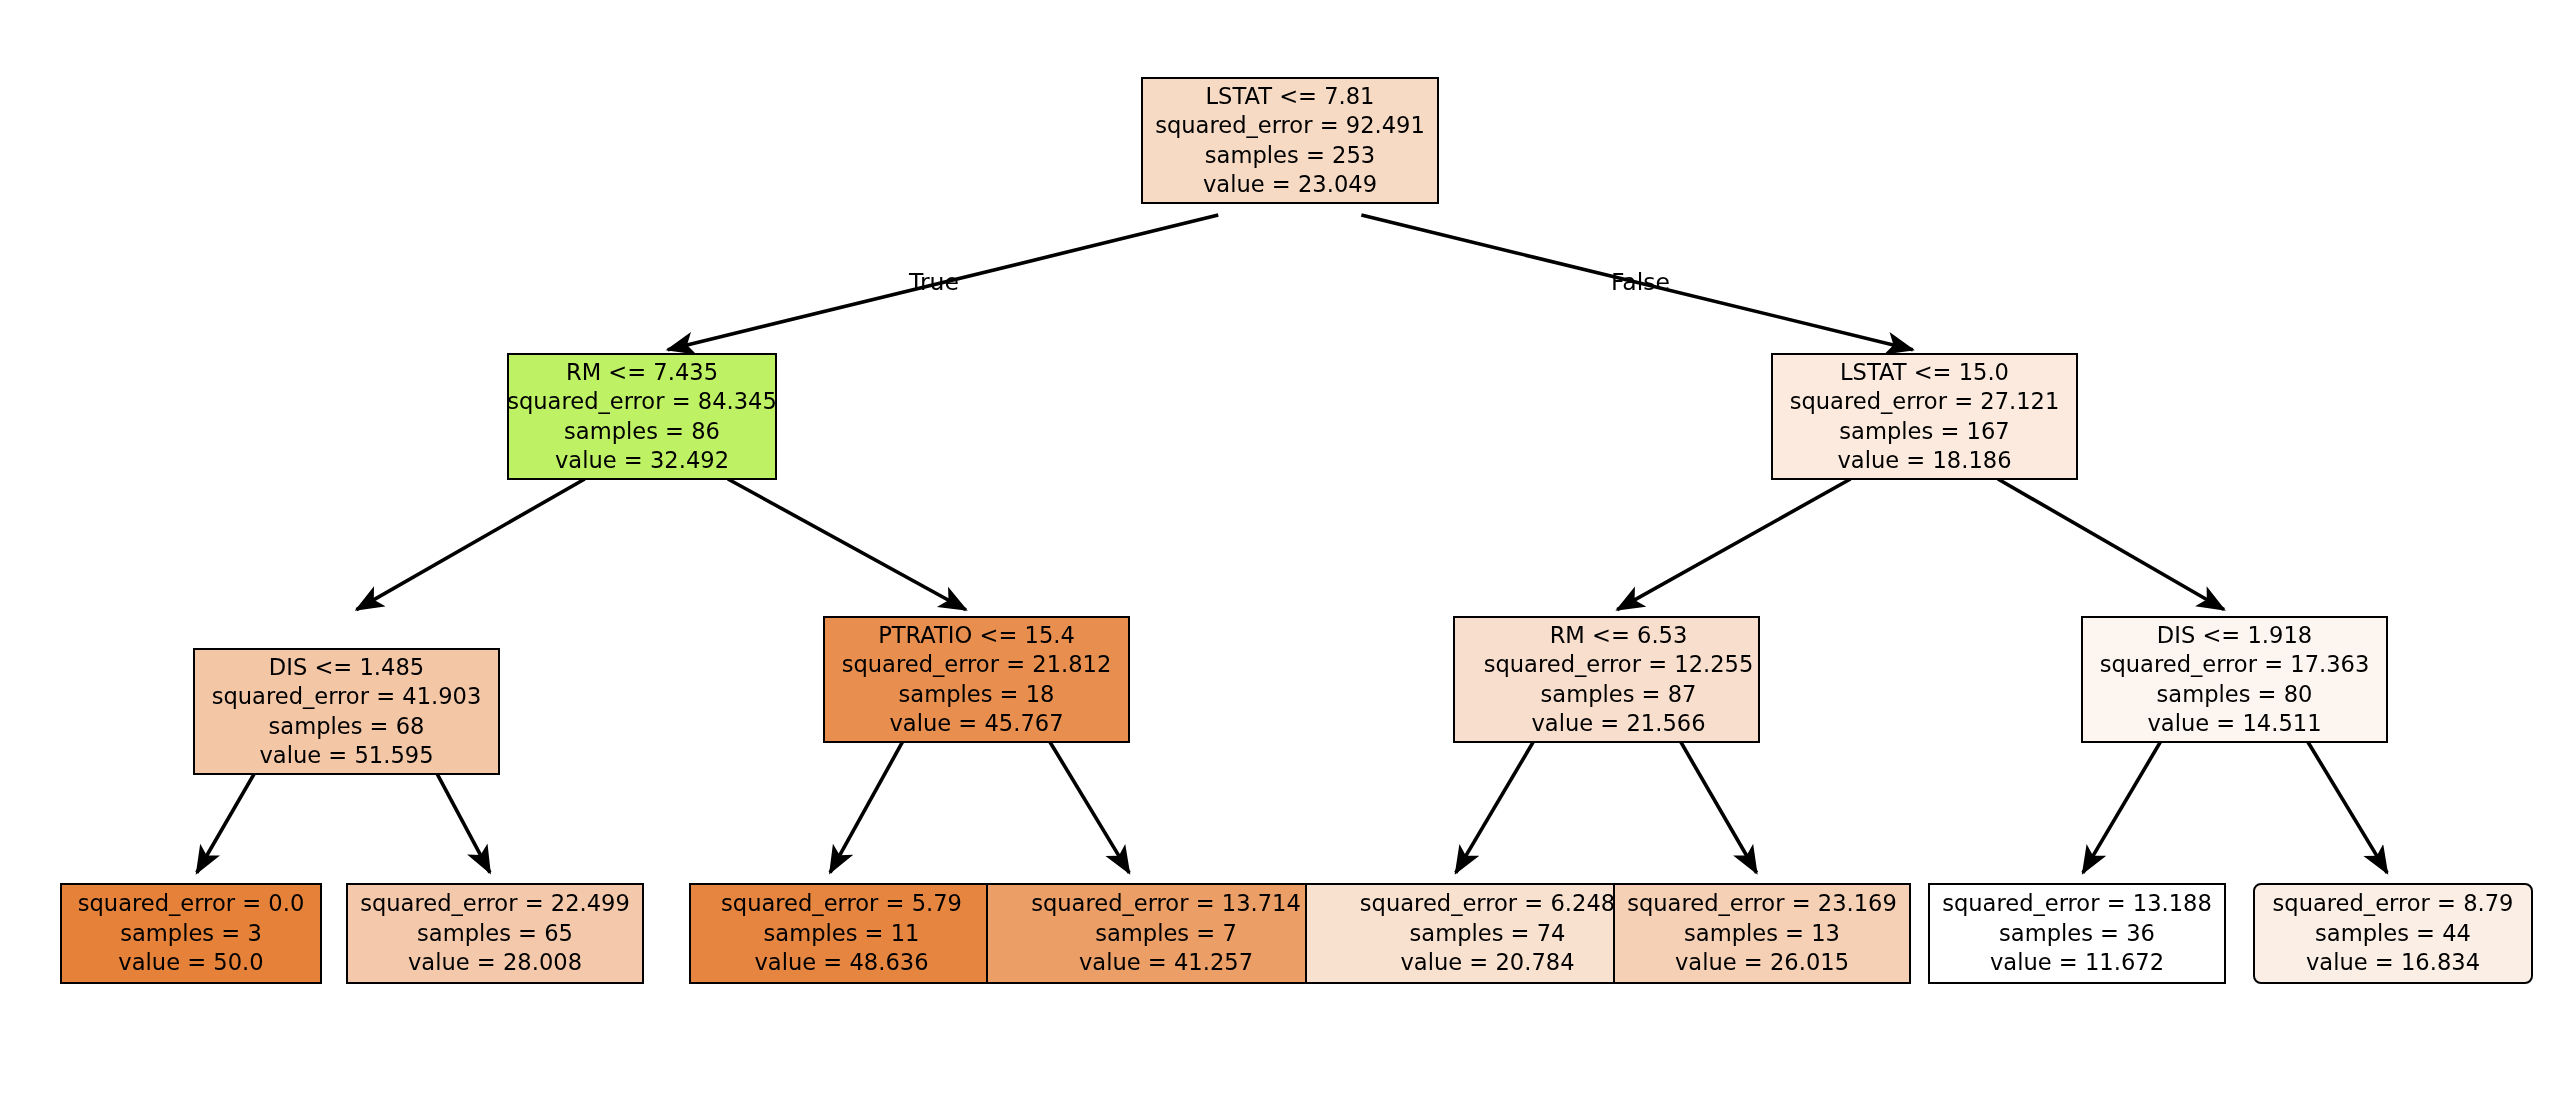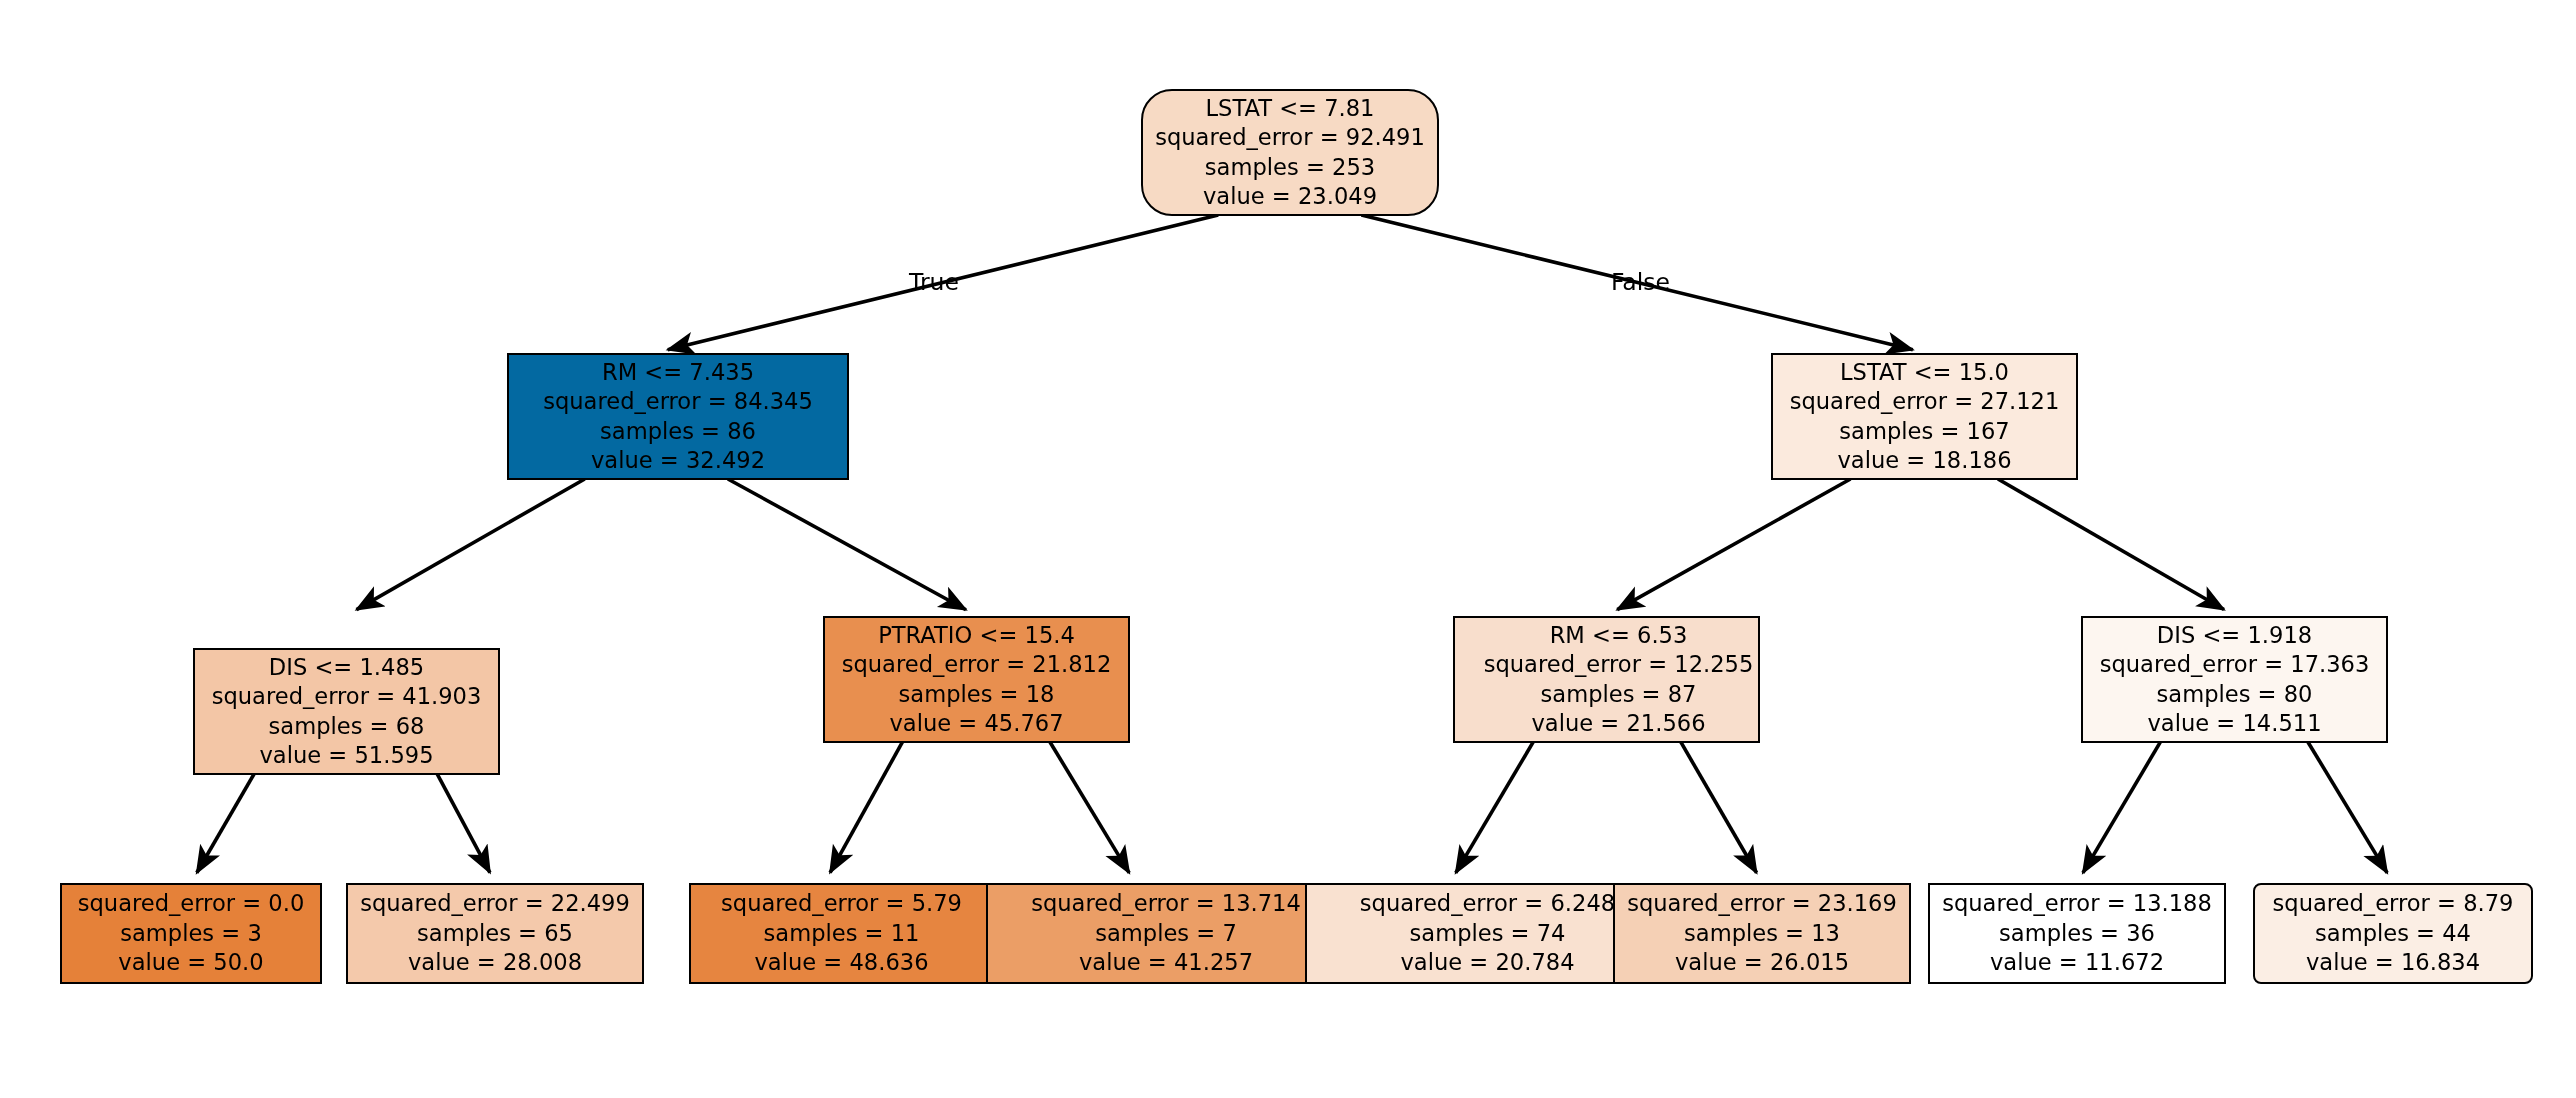--- a/index.html
+++ b/index.html
@@ -73,27 +73,27 @@
         <line x1="1161.6" y1="821" x2="1249.2696637289084" y2="965.877834128281" stroke="#000000" stroke-width="4" marker-end="url(#arrowhead)"></line>
         <line x1="2047.4" y1="530" x2="1789.3401368381442" y2="674.6437985799563" stroke="#000000" stroke-width="4" marker-end="url(#arrowhead)"></line>
         <line x1="2210.6" y1="530" x2="2460.7431737463908" y2="674.4973956989481" stroke="#000000" stroke-width="4" marker-end="url(#arrowhead)"></line>
         <line x1="1696.4" y1="821" x2="1610.6250724723852" y2="965.81481270896" stroke="#000000" stroke-width="4" marker-end="url(#arrowhead)"></line>
         <line x1="1859.6" y1="821" x2="1943.48198150462" y2="965.7520919769993" stroke="#000000" stroke-width="4" marker-end="url(#arrowhead)"></line>
         <line x1="2390.4" y1="821" x2="2304.6250724723855" y2="965.81481270896" stroke="#000000" stroke-width="4" marker-end="url(#arrowhead)"></line>
         <line x1="2553.6" y1="821" x2="2641.2696637289087" y2="965.877834128281" stroke="#000000" stroke-width="4" marker-end="url(#arrowhead)"></line>
       </g>
   </svg>
   <div id="node-layer">
-      <div class="tree-node" style="left: 1141px; top: 89px; width: 298px; height: 127px; background: rgb(247, 218, 196); border-radius: 31px;">
+      <div class="tree-node" style="left: 1141px; top: 77px; width: 298px; height: 127px; background: rgb(247, 218, 196);">
         <span class="nline">LSTAT &lt;= 7.81</span>
         <span class="nline">squared_error = 92.491</span>
         <span class="nline">samples = 253</span>
         <span class="nline">value = 23.049</span>
       </div>
-      <div class="tree-node" style="left: 507px; top: 353px; width: 342px; height: 127px; background: #0369a1;">
+      <div class="tree-node" style="left: 507px; top: 353px; width: 270px; height: 127px; background: #bef264;">
         <span class="nline">RM &lt;= 7.435</span>
         <span class="nline">squared_error = 84.345</span>
         <span class="nline">samples = 86</span>
         <span class="nline">value = 32.492</span>
       </div>
       <div class="tree-node" style="left: 193px; top: 616px; width: 307px; height: 127px; background: rgb(243, 198, 166); margin-top: 32px;">
         <span class="nline">DIS &lt;= 1.485</span>
         <span class="nline">squared_error = 41.903</span>
         <span class="nline">samples = 68</span>
         <span class="nline">value = 51.595</span>

